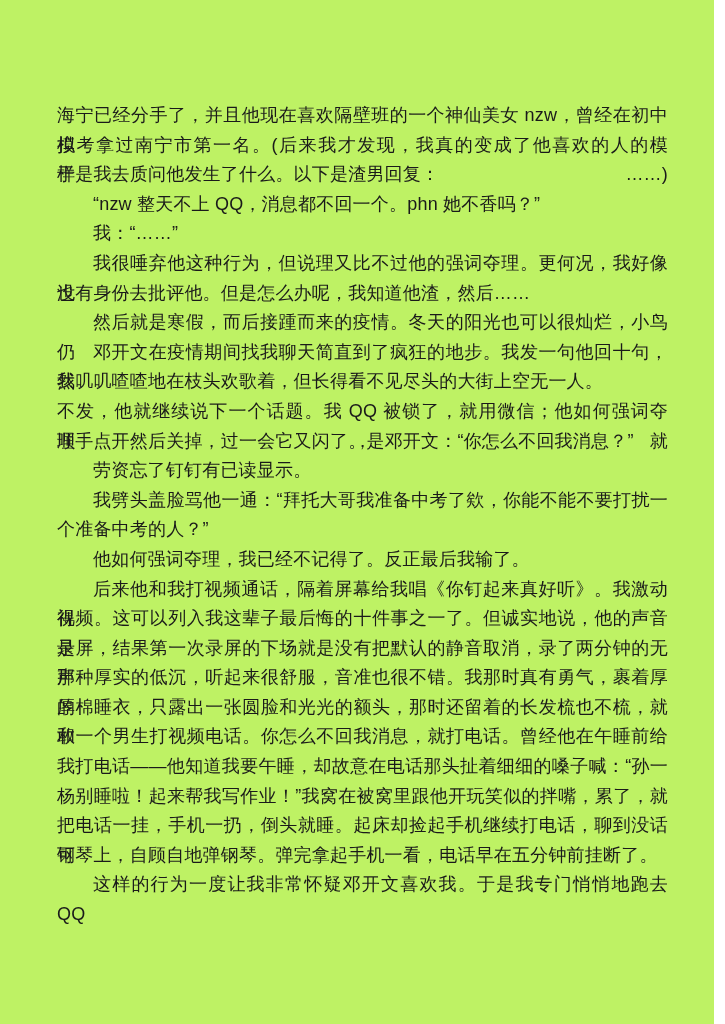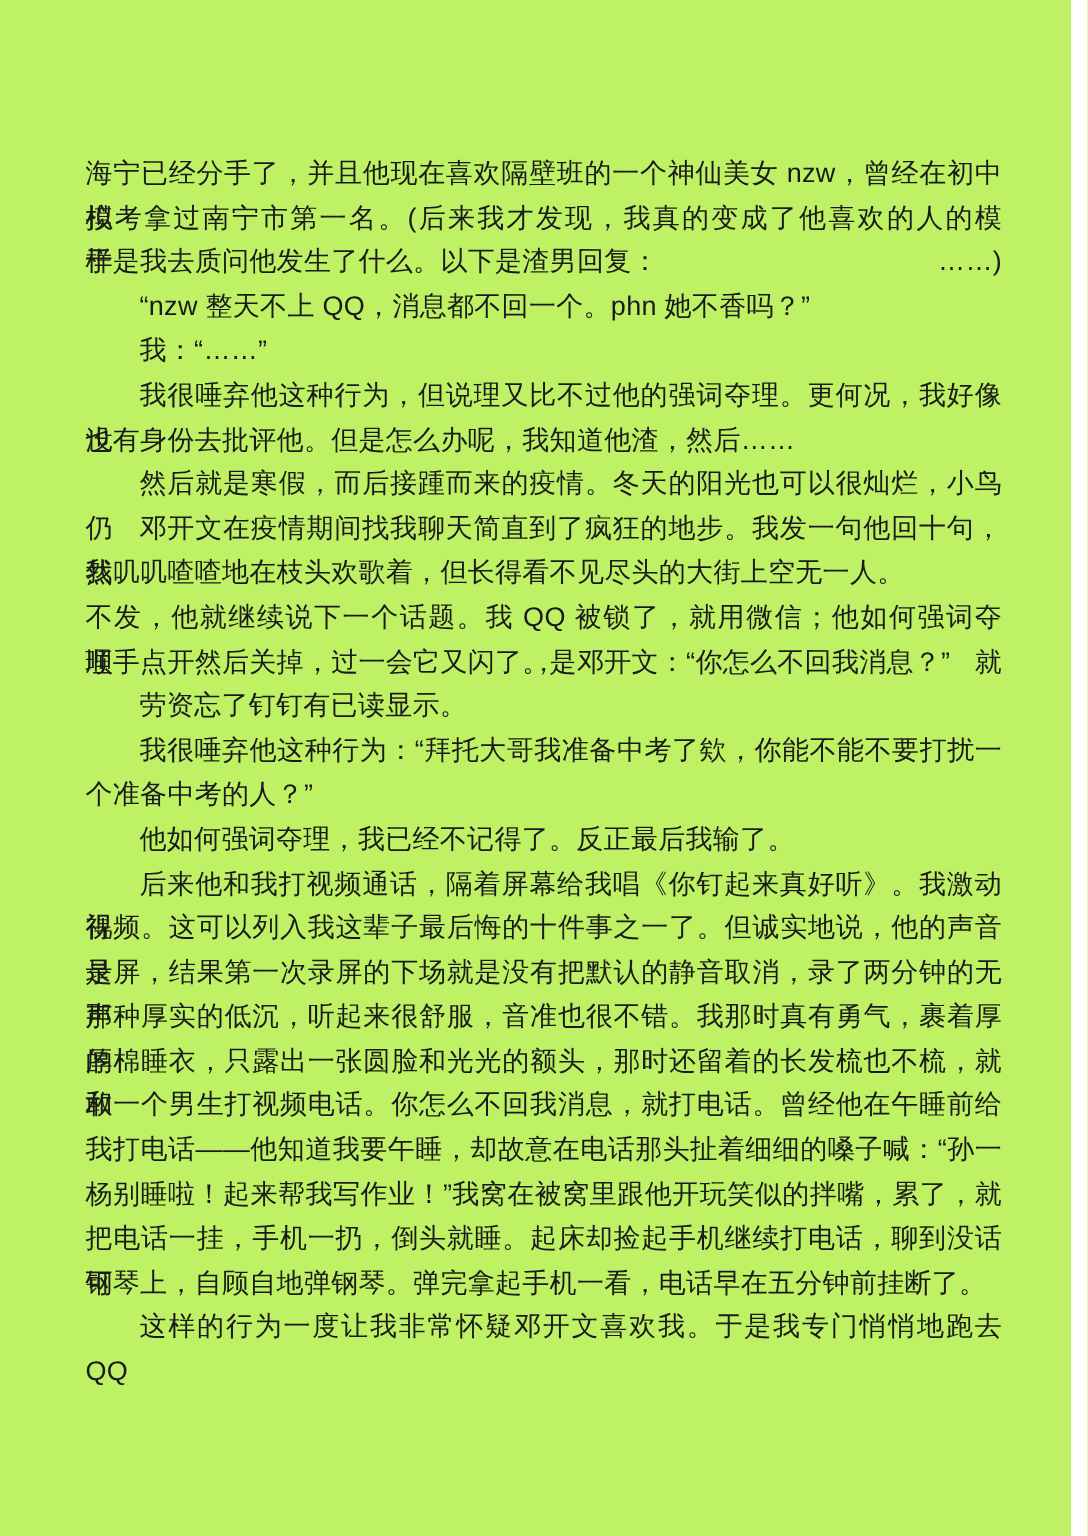--- a/index.html
+++ b/index.html
@@ -54,21 +54,21 @@
       <div class="line indent">“nzw 整天不上 QQ，消息都不回一个。phn 她不香吗？”</div>
       <div class="line indent">我：“……”</div>
       <div class="line indent fill">我很唾弃他这种行为，但说理又比不过他的强词夺理。更何况，我好像也</div>
       <div class="line">没有身份去批评他。但是怎么办呢，我知道他渣，然后……</div>
       <div class="line indent fill">然后就是寒假，而后接踵而来的疫情。冬天的阳光也可以很灿烂，小鸟仍</div>
       <div class="line indent fill">邓开文在疫情期间找我聊天简直到了疯狂的地步。我发一句他回十句，我</div>
       <div class="line">然叽叽喳喳地在枝头欢歌着，但长得看不见尽头的大街上空无一人。</div>
       <div class="line fill">不发，他就继续说下一个话题。我 QQ 被锁了，就用微信；他如何强词夺理，就</div>
       <div class="line">顺手点开然后关掉，过一会它又闪了。是邓开文：“你怎么不回我消息？”</div>
       <div class="line indent">劳资忘了钉钉有已读显示。</div>
-      <div class="line indent fill">我很唾弃他这种行为：“拜托大哥我准备中考了欸，你能不能不要打扰一</div>
+      <div class="line indent fill">我劈头盖脸骂他一通：“拜托大哥我准备中考了欸，你能不能不要打扰一</div>
       <div class="line">个准备中考的人？”</div>
       <div class="line indent">他如何强词夺理，我已经不记得了。反正最后我输了。</div>
       <div class="line indent fill">后来他和我打视频通话，隔着屏幕给我唱《你钉起来真好听》。我激动得</div>
       <div class="line fill">视频。这可以列入我这辈子最后悔的十件事之一了。但诚实地说，他的声音是</div>
       <div class="line fill">录屏，结果第一次录屏的下场就是没有把默认的静音取消，录了两分钟的无声</div>
       <div class="line fill">那种厚实的低沉，听起来很舒服，音准也很不错。我那时真有勇气，裹着厚厚</div>
       <div class="line fill">的棉睡衣，只露出一张圆脸和光光的额头，那时还留着的长发梳也不梳，就敢</div>
       <div class="line fill">和一个男生打视频电话。你怎么不回我消息，就打电话。曾经他在午睡前给</div>
       <div class="line fill">我打电话——他知道我要午睡，却故意在电话那头扯着细细的嗓子喊：“孙一</div>
       <div class="line fill">杨别睡啦！起来帮我写作业！”我窝在被窝里跟他开玩笑似的拌嘴，累了，就</div>

